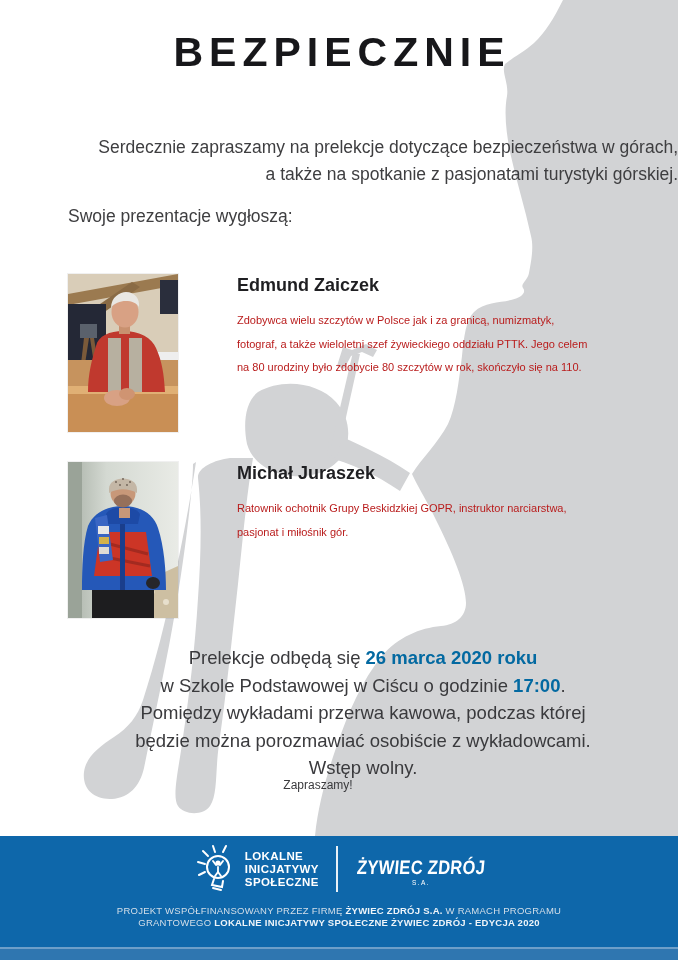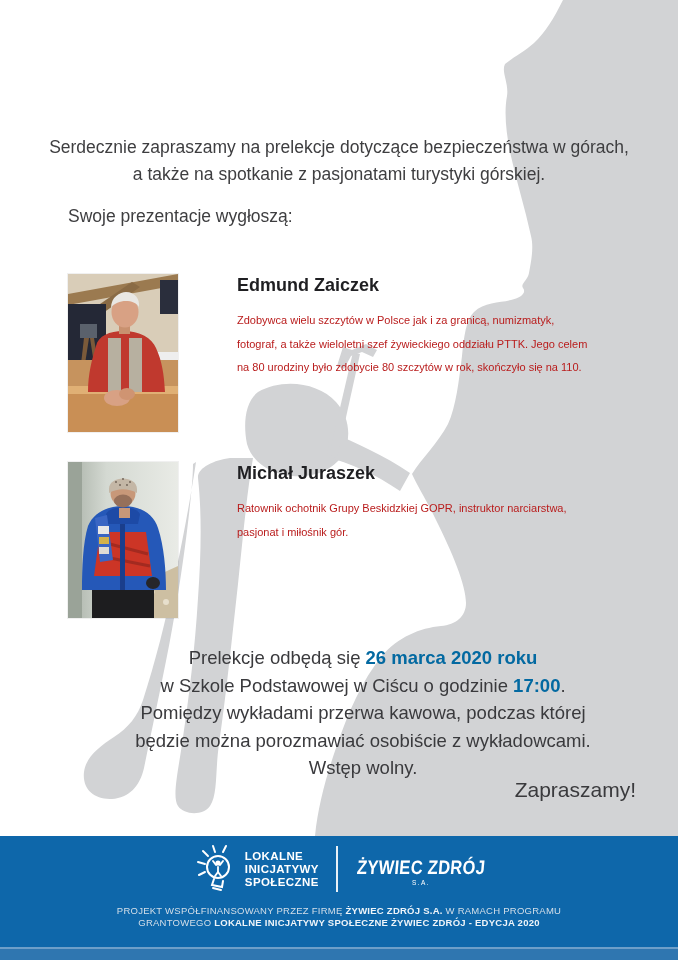--- a/index.html
+++ b/index.html
@@ -13,38 +13,38 @@
   .layer { position:absolute; z-index:1; }
 
   
   .title {
     top:30px; left:0; right:0; text-align:center;
     font-size:41px; font-weight:800; letter-spacing:6px; text-indent:6px;
     line-height:45px; color:#17171a;
   }
 
   
-  .intro { top:134px; left:0; right:0; text-align:center; font-size:17.5px; line-height:27px; color:#3e3e40; }
+  .intro { top:134px; left:0; right:0; text-align:right; font-size:17.5px; line-height:27px; color:#3e3e40; }
 
   .presenters-label { top:206px; left:68px; font-size:17.5px; color:#3e3e40; }
 
   
   .speaker { left:68px; display:flex; align-items:flex-start; }
   .speaker-1 { top:274px; }
   .speaker-2 { top:462px; }
   .photo-frame { flex:0 0 110px; width:110px; margin-right:59px; background:#eee; box-shadow:0 0 0 1px rgba(0,0,0,0.06); }
   .photo-frame svg { display:block; }
   .speaker-info { width:355px; padding-top:1px; }
   .speaker-name { margin:0 0 13px 0; font-size:18px; font-weight:700; color:#1f1f22; }
   .speaker-bio { margin:0; font-size:11px; line-height:23.5px; color:#b91c1c; }
 
   
   .event-block { top:644px; left:48px; right:0; text-align:center; font-size:18.5px; line-height:27.5px; color:#3a3a3d; }
   .event-block b { color:#0369a1; }
-  .closing { top:778px; left:0; right:42px; text-align:right; font-size:21px; color:#3a3a3d; }
+  .closing { top:778px; left:0; right:42px; text-align:center; font-size:12px; color:#3a3a3d; }
 
   
   .footer { left:0; right:0; top:836px; bottom:0; background:#0e67aa; }
   .footer-logos { display:flex; align-items:center; justify-content:center; padding-top:4px; height:58px; }
   .lis-logo { display:flex; align-items:center; }
   .lis-bulb { margin-right:6px; }
   .lis-text { color:#ffffff; font-weight:700; font-size:11.5px; line-height:13px; letter-spacing:0.4px; }
   .logo-divider { width:2px; height:46px; background:#e9f1f7; margin:0 19px 0 17px; }
   .zywiec { color:#ffffff; text-align:center; padding-top:6px; }
   .zywiec-name { display:block; font-weight:800; font-size:16.5px; letter-spacing:0.3px; transform:skewX(-5deg) scaleY(1.18); }
@@ -105,20 +105,21 @@
         C150 739 158 701 166 661
         C175 616 182 571 187 531
         C190 506 193 480 193 464 Z"></path>
 
       <path d="M353 352 L360 354 L337 458 L329 455 Z"></path>
       <path d="M337 366 L343 347 L352 350 L366 344 L377 350 L373 357 L362 352 L351 356 L344 369 Z"></path>
     </g>
   </svg>
 
   <div class="layer title">
+    <div>BEZPIECZNIE</div>
   </div>
 
   <div class="layer intro">
     <div>Serdecznie zapraszamy na prelekcje dotyczące bezpieczeństwa w górach,</div>
     <div>a także na spotkanie z  pasjonatami turystyki górskiej.</div>
   </div>
 
   <div class="layer presenters-label">Swoje prezentacje wygłoszą:</div>
 
   <div class="layer speaker speaker-1">

